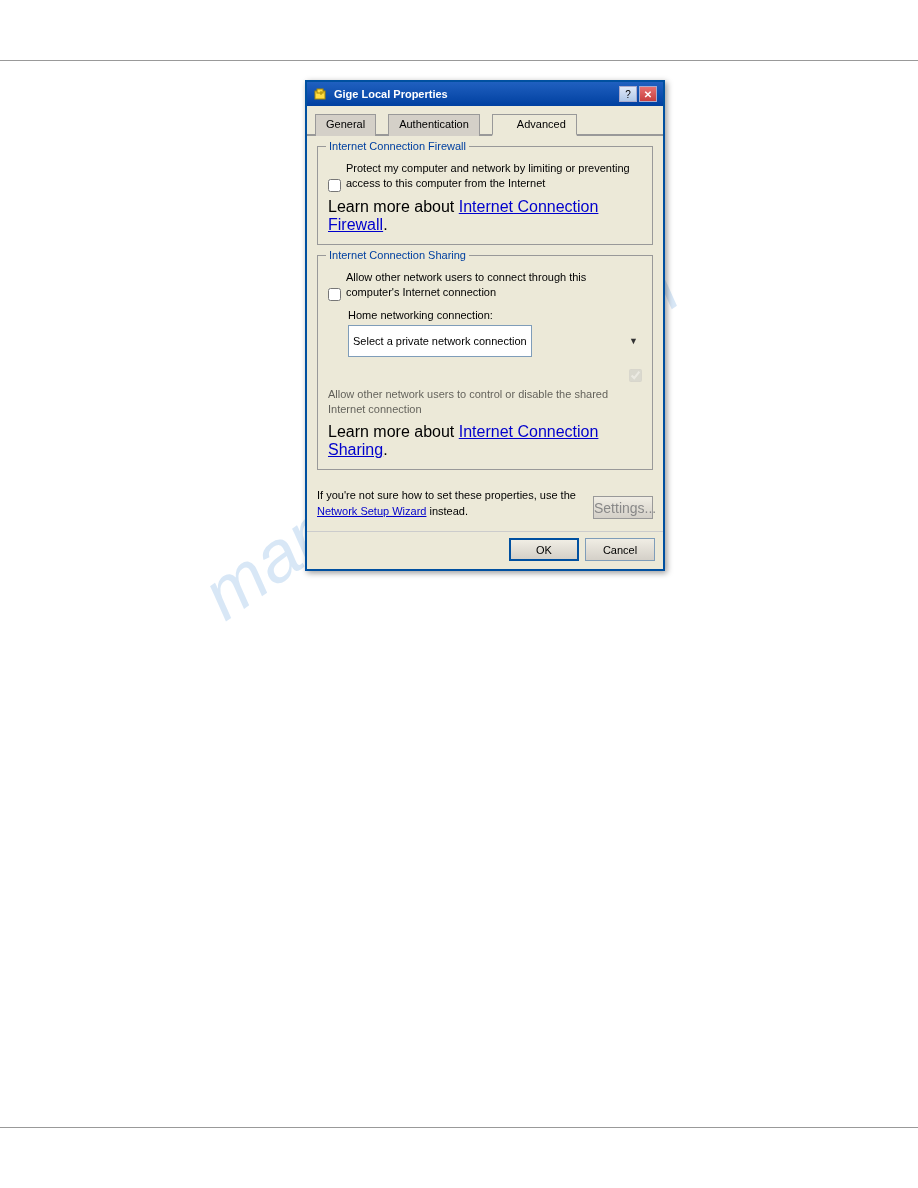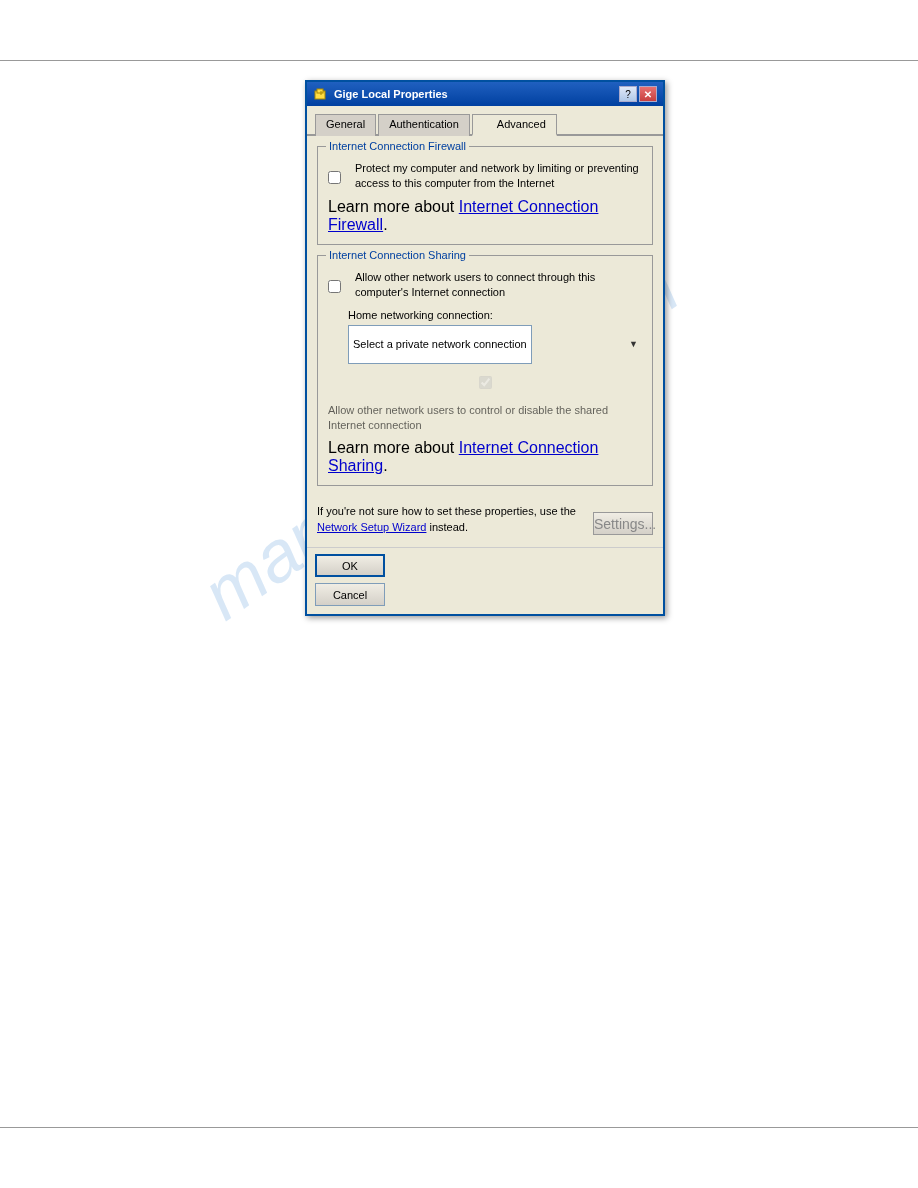--- a/index.html
+++ b/index.html
@@ -112,21 +112,21 @@
       background: linear-gradient(to bottom, #e87070, #c84040);
       color: white;
       font-weight: bold;
     }
 
     
     .tabs-bar {
       background: #ece9d8;
       padding: 6px 8px 0 8px;
       display: flex;
-      gap: 2px;
+      gap: 12px;
       border-bottom: 2px solid #999;
     }
 
     .tab {
       padding: 3px 10px 4px 10px;
       border: 1px solid #999;
       border-bottom: none;
       background: #d4d0c8;
       cursor: pointer;
       font-size: 11px;
@@ -164,22 +164,22 @@
       left: 8px;
       background: #ece9d8;
       padding: 0 3px;
       font-size: 11px;
       color: #0040a0;
     }
 
     
     .checkbox-row {
       display: flex;
-      align-items: center;
-      gap: 14px;
+      align-items: flex-end;
+      gap: 5px;
       margin-bottom: 6px;
     }
 
     .checkbox-row input[type="checkbox"] {
       margin-top: 2px;
       flex-shrink: 0;
     }
 
     .checkbox-label {
       font-size: 11px;
@@ -206,21 +206,21 @@
 
     
     .dropdown-row {
       display: flex;
       align-items: center;
       margin-left: 20px;
     }
 
     .dropdown {
       flex: 1;
-      height: 39px;
+      height: 32px;
       border: 1px solid #7f9db9;
       background: white;
       font-size: 11px;
       padding: 0 4px;
       appearance: none;
       -webkit-appearance: none;
       position: relative;
       cursor: pointer;
     }
 
@@ -273,21 +273,20 @@
     }
 
     
     .bottom-buttons {
       display: flex;
       justify-content: flex-end;
       padding: 6px 8px 8px 8px;
       gap: 6px;
       border-top: 1px solid #ccc;
       background: #ece9d8;
-      flex-direction: column;
     }
 
     .btn {
       width: 70px;
       height: 23px;
       border: 1px solid #7f9db9;
       background: linear-gradient(to bottom, #f0ede4, #d4d0c8);
       font-size: 11px;
       cursor: pointer;
     }

